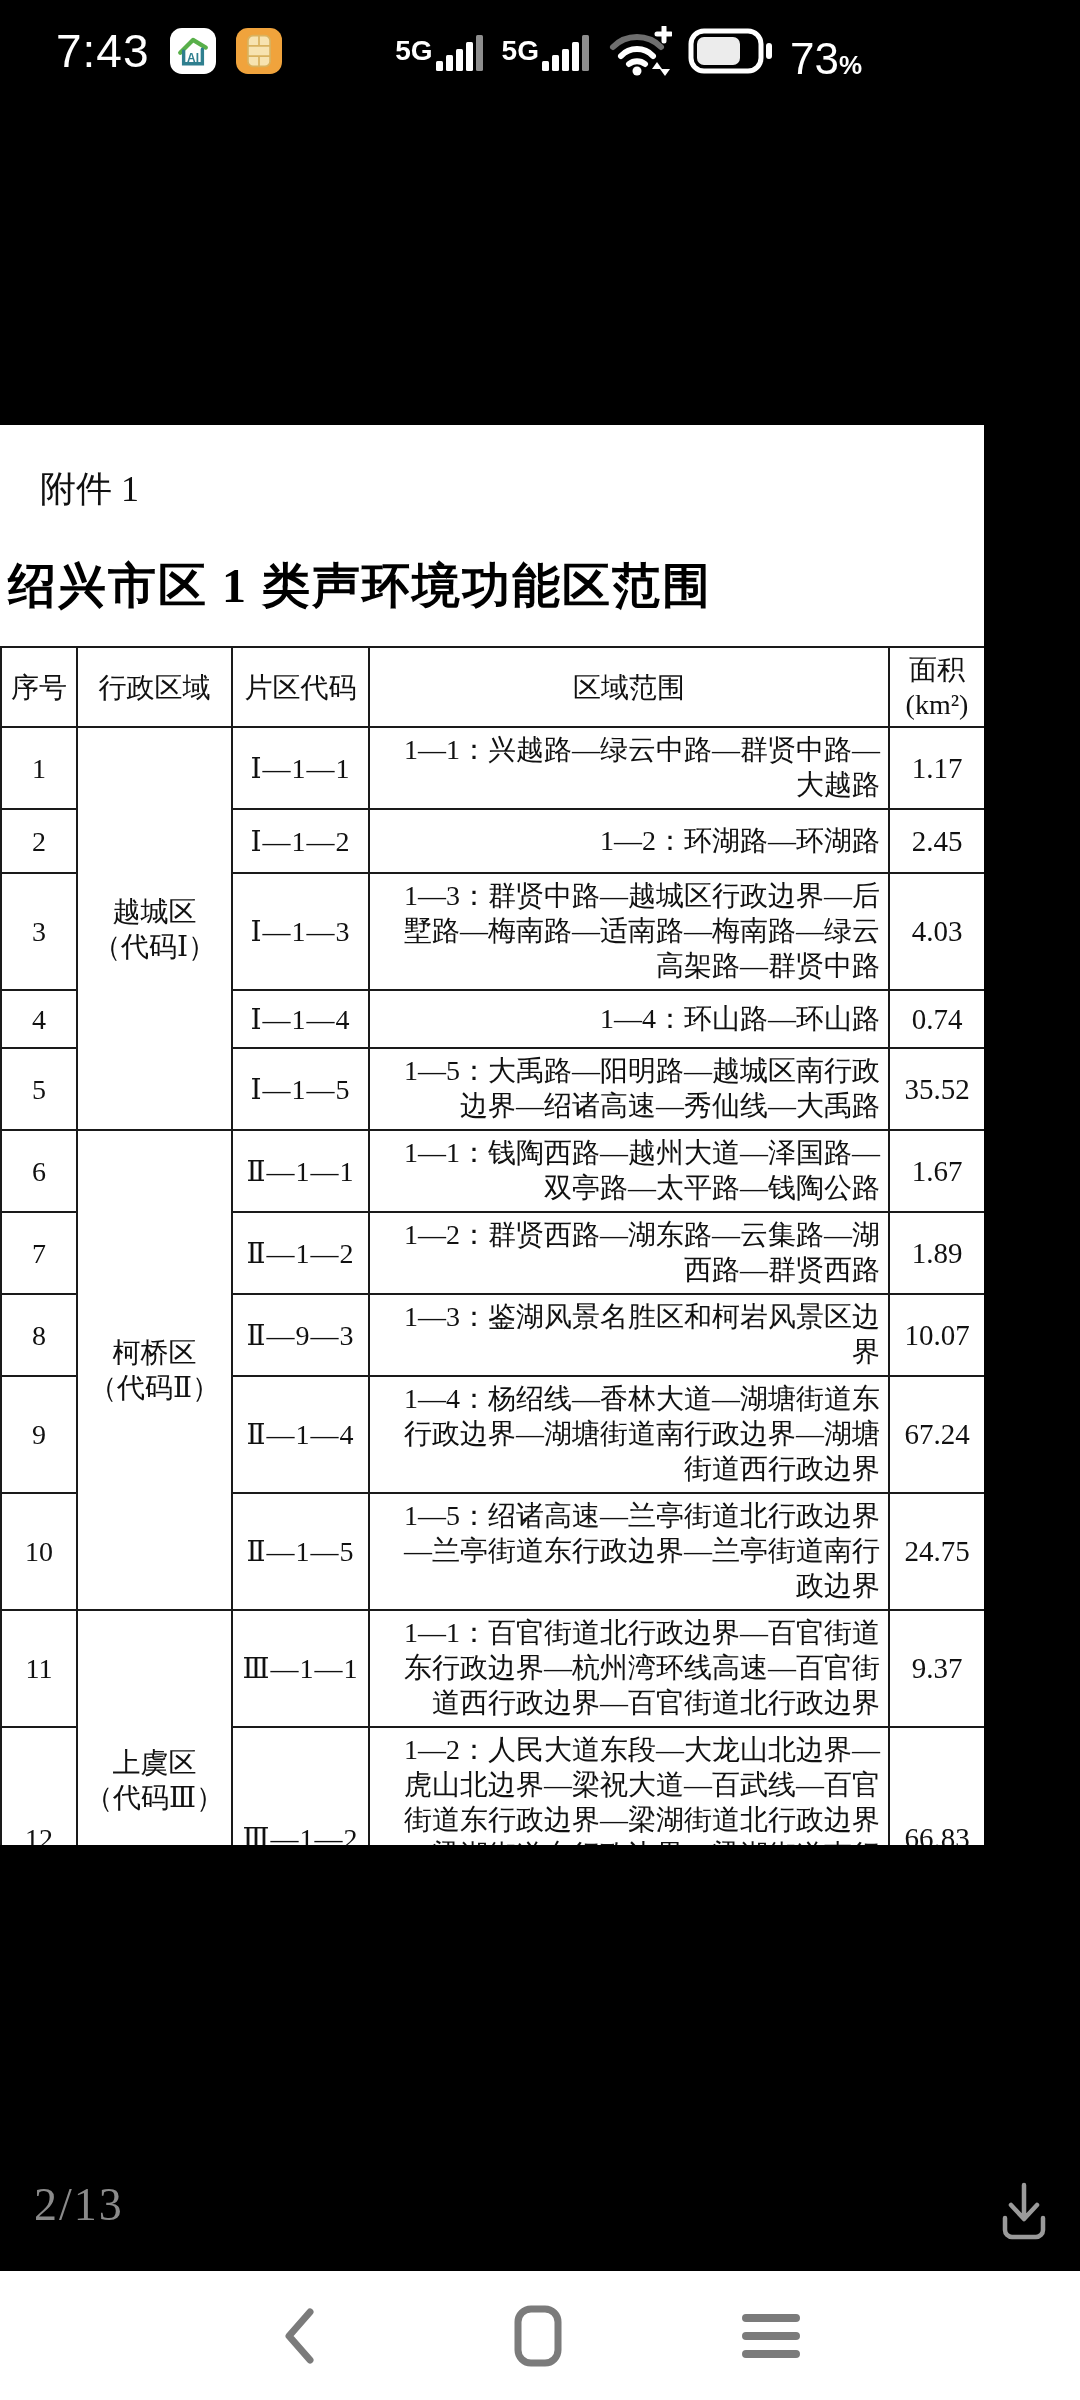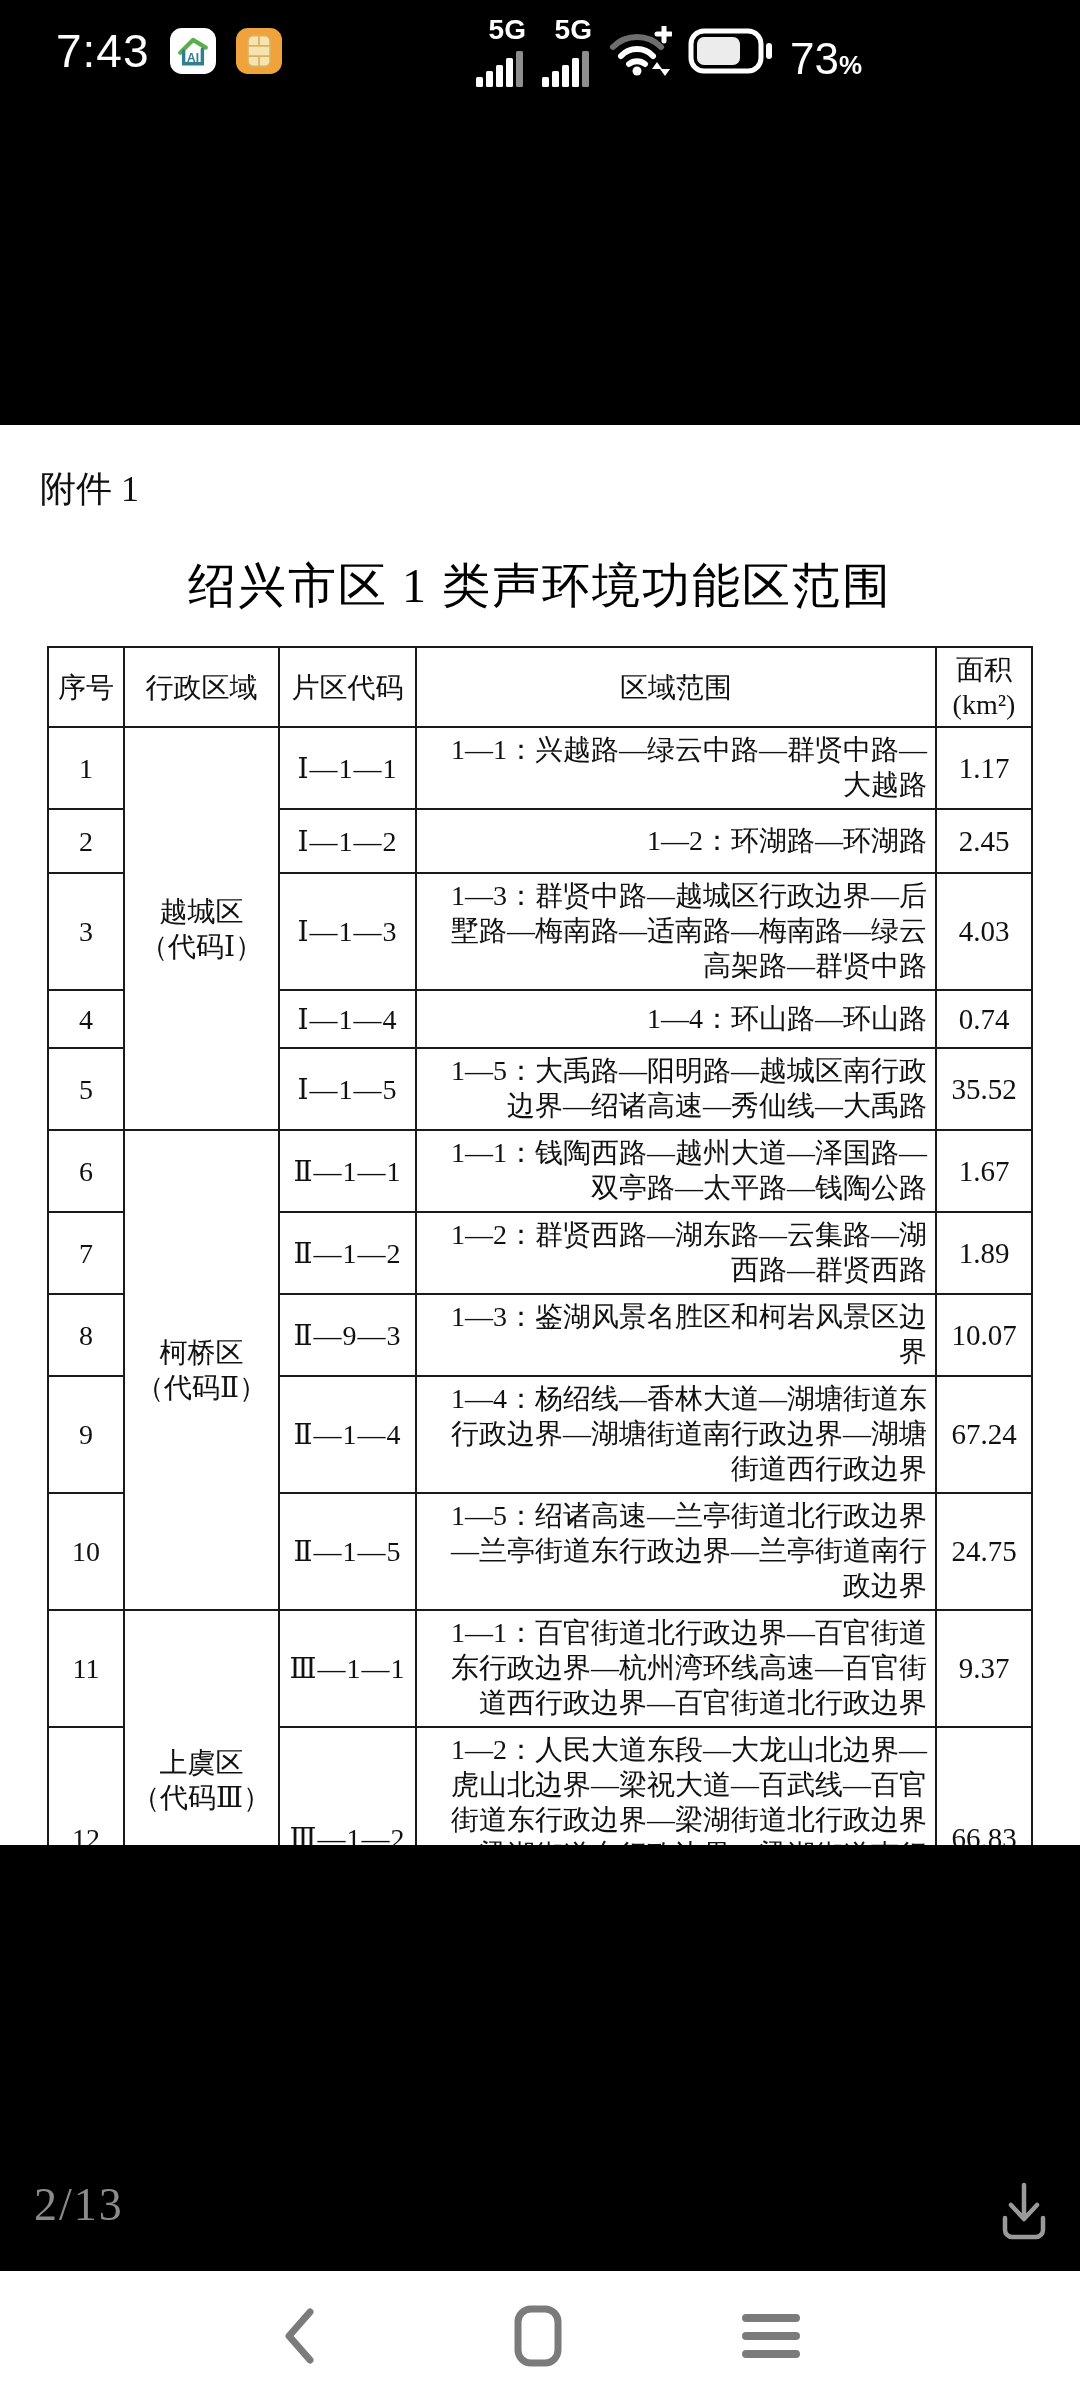--- a/index.html
+++ b/index.html
@@ -10,32 +10,32 @@
   
   .status-bar{
     position:absolute;top:0;left:0;width:912px;height:96px;
     display:flex;justify-content:space-between;align-items:center;
     padding:6px 50px 0 56px;box-sizing:border-box;color:#fff;
   }
   .sb-left{display:flex;align-items:center;gap:20px;}
   .sb-time{font-family:"Liberation Sans",sans-serif;font-size:46px;letter-spacing:1px;}
   .app-icon{display:inline-flex;}
   .sb-right{display:flex;align-items:center;gap:16px;}
-  .sig{display:flex;align-items:flex-end;gap:3px;flex-direction:column;}
+  .sig{display:flex;align-items:center;gap:3px;}
   .sig-label{font-family:"Liberation Sans",sans-serif;font-size:28px;font-weight:700;line-height:28px;}
   .batt-text{font-family:"Liberation Sans",sans-serif;font-size:44px;font-weight:500;margin-top:16px;}
   .batt-text .pct{font-size:26px;font-weight:700;}
   
   .doc-page{
-    position:absolute;top:425px;left:0;width:1080px;height:1420px;
+    position:absolute;top:425px;left:0;width:984px;height:1420px;
     background:#fff;color:#111;overflow:hidden;
   }
   .attachment{margin:40px 0 0 40px;font-size:36px;}
   .doc-title{
-    margin:40px 0 28px 0;text-align:center;font-size:48px;font-weight:400;
+    margin:40px 0 28px 8px;text-align:left;font-size:48px;font-weight:700;
     letter-spacing:2px;color:#000;
   }
   table{border-collapse:collapse;margin:0 auto;width:984px;table-layout:fixed;}
   th,td{
     border:2px solid #1a1a1a;text-align:center;vertical-align:middle;
     font-size:28px;line-height:35px;padding:4px 6px;font-weight:400;
   }
   td.c-range{text-align:right;padding:4px 8px 6px 10px;}
   td.c-code{letter-spacing:1px;text-align:center;}
   td.c-area{font-size:29px;}

